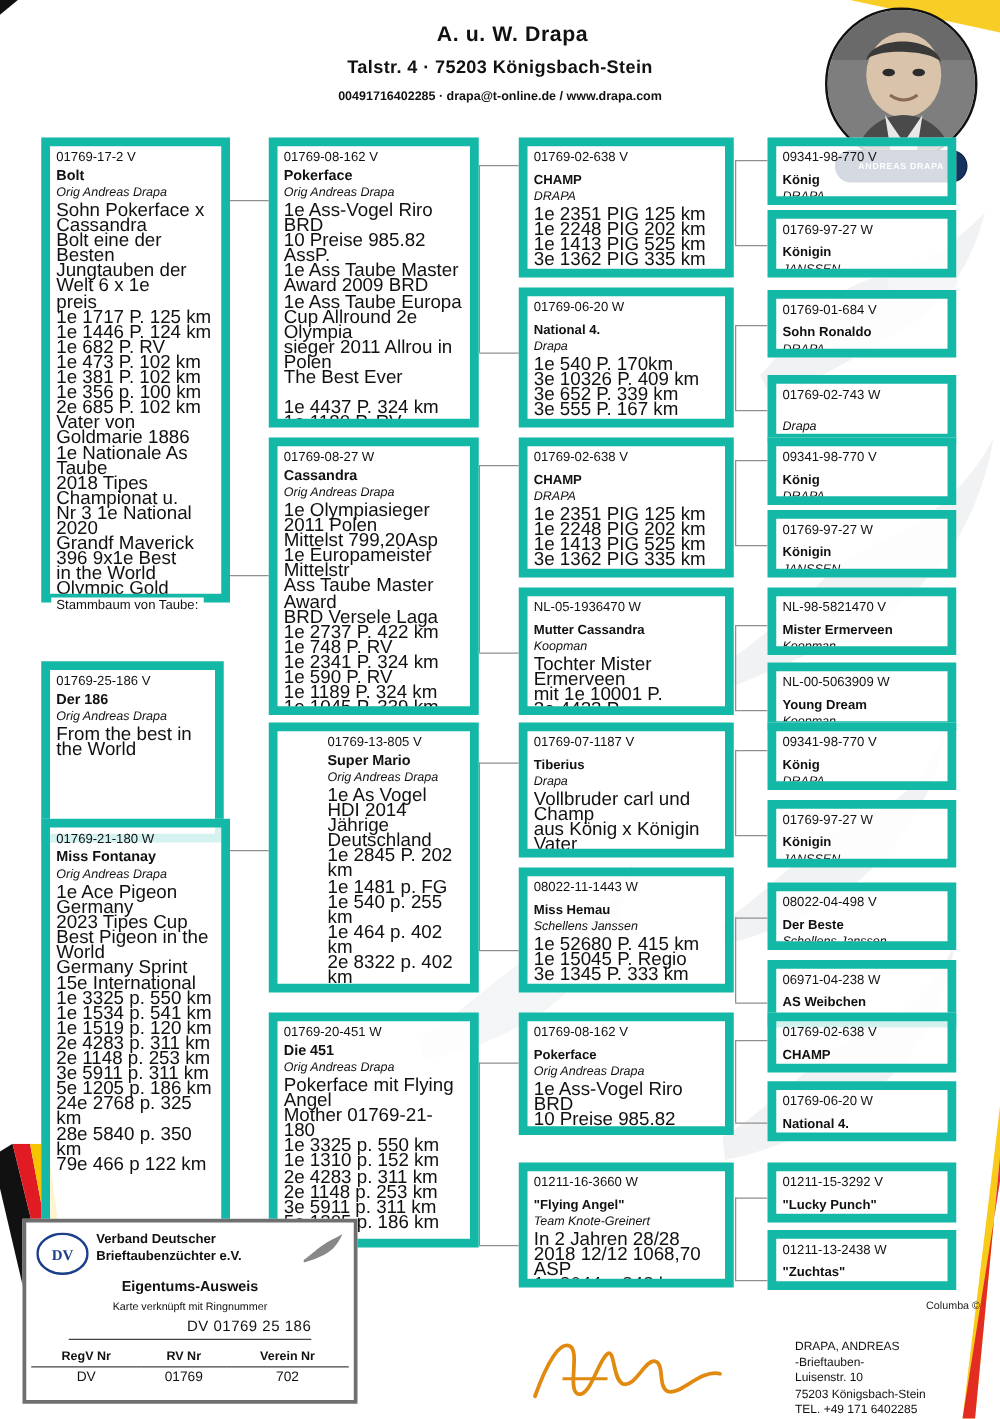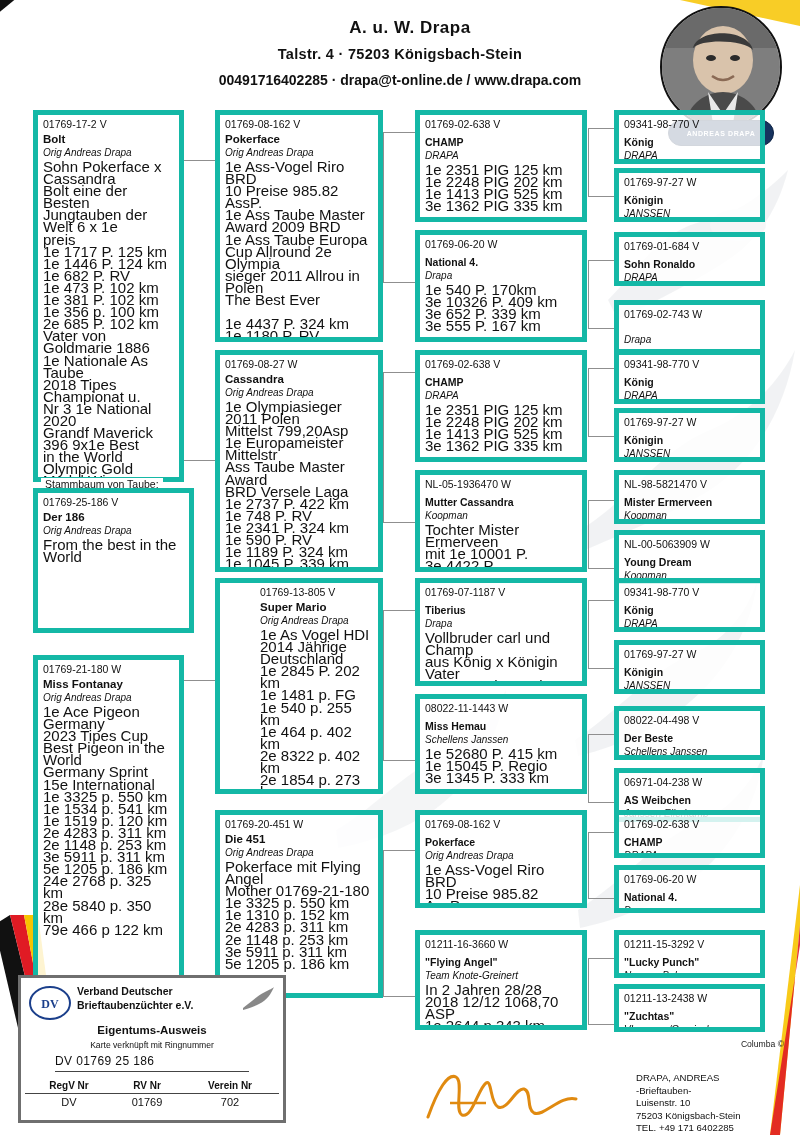--- a/index.html
+++ b/index.html
@@ -22,41 +22,41 @@
   .wm1 { right:2px; top:150px; width:210px; height:190px; }
   .wm2 { right:0px; top:330px; width:230px; height:230px; }
   .wm3 { right:40px; top:560px; width:190px; height:200px; }
   .wm4 { right:30px; top:740px; width:200px; height:190px; }
   .wm5 { left:330px; top:680px; width:180px; height:170px; }
 
   
   .header { position:absolute; left:0; top:18px; width:800px; text-align:center; }
   .h-title { font-size:17px; font-weight:bold; letter-spacing:.5px;padding-left:20px; }
   .h-sub { font-size:14.5px; font-weight:bold; margin-top:8px; letter-spacing:.3px;}
-  .h-contact { font-size:14px; font-weight:bold; margin-top:10px; }
+  .h-contact { font-size:10px; font-weight:bold; margin-top:10px; }
 
   
   .portrait {
     position:absolute; right:18px; top:6px; width:122px; height:122px; border-radius:50%;
     overflow:hidden; border:2px solid #111; background:#cfcfcf;
   }
   .portrait svg { display:block; }
   .portrait-caption {
     position:absolute; right:26px; top:120px; width:106px; height:26px;
     border-radius:13px; background:#16335f; color:#fff; font-size:7px; font-weight:bold;
     display:flex; align-items:center; justify-content:center; letter-spacing:.6px;
     border:1px solid #0d2243;
   }
 
   
   .chart { position:absolute; left:33px; top:110px; width:732px; }
 
   .box {
     position:absolute;
-    border:5px solid #14b8a6;
+    border:7px solid #14b8a6;
     background:rgba(255,255,255,0.82);
     padding:3px 5px 4px 5px;
     overflow:hidden;
   }
   .ring { font-size:10.5px; letter-spacing:0; white-space:nowrap; }
   .nm { font-size:11.5px; font-weight:bold; margin-top:3px; }
   .nm-sm { font-size:10.5px; font-weight:bold; margin-top:6px; }
   .br { font-size:10px; font-style:italic; margin-top:2px; }
   .txt { font-size:15px; line-height:12.1px; margin-top:3px; white-space:pre-line; }
 
@@ -76,21 +76,21 @@
     border:3px solid #6f6f6f; background:#fff; padding:4px 6px;
   }
   .cert-logo { position:absolute; left:8px; top:8px; width:42px; height:34px; }
   .cert-t1 { position:absolute; left:56px; top:7px; font-size:10.5px; font-weight:bold; }
   .cert-t2 { position:absolute; left:56px; top:21px; font-size:10.5px; font-weight:bold; }
   .cert-wm { position:absolute; right:8px; top:8px; width:34px; height:26px; opacity:.65; }
   .cert-t3 { position:absolute; left:0; right:0; top:46px; text-align:center; font-size:11.5px; font-weight:bold; }
   .cert-t4 { position:absolute; left:0; right:0; top:62px; text-align:center; font-size:8.6px; }
   .cert-dv {
     position:absolute; left:34px; right:34px; top:76px; height:18px;
-    border-bottom:1px solid #444; text-align:left; font-size:12px; letter-spacing:.4px;
+    border-bottom:1px solid #444; text-align:right; font-size:12px; letter-spacing:.4px;
   }
   .cert-table {
     position:absolute; left:4px; right:4px; top:100px; height:42px;
   }
   .cert-table table { width:100%; border-collapse:collapse; }
   .cert-table td { text-align:center; font-size:10px; padding:2px 0; }
   .cert-table td.hd { font-weight:bold; }
   .cert-table .v { border-top:1px solid #444; font-size:11px; }
 
   
@@ -241,21 +241,21 @@
 1e Nationale As Taube
 2018 Tipes Championat u.
 Nr 3   1e National 2020
 Grandf  Maverick 396 9x1e Best
 in the World
 Olympic Gold Medal Winner</div>
   </div>
 
   <div class="stamm" style="left:8px; top:368px;">Stammbaum von Taube:</div>
 
-  <div class="box" style="left:0; top:378px; width:161px; height:145px;">
+  <div class="box" style="left:0; top:419px; width:146px; height:145px;">
     <div class="ring">01769-25-186 V</div>
     <div class="nm">Der  186</div>
     <div class="br">Orig Andreas Drapa</div>
     <div class="txt">From the best in the World</div>
   </div>
 
   <div class="box" style="left:0; top:545px; width:151px; height:370px;">
     <div class="ring">01769-21-180 W</div>
     <div class="nm">Miss Fontanay</div>
     <div class="br">Orig Andreas Drapa</div>

